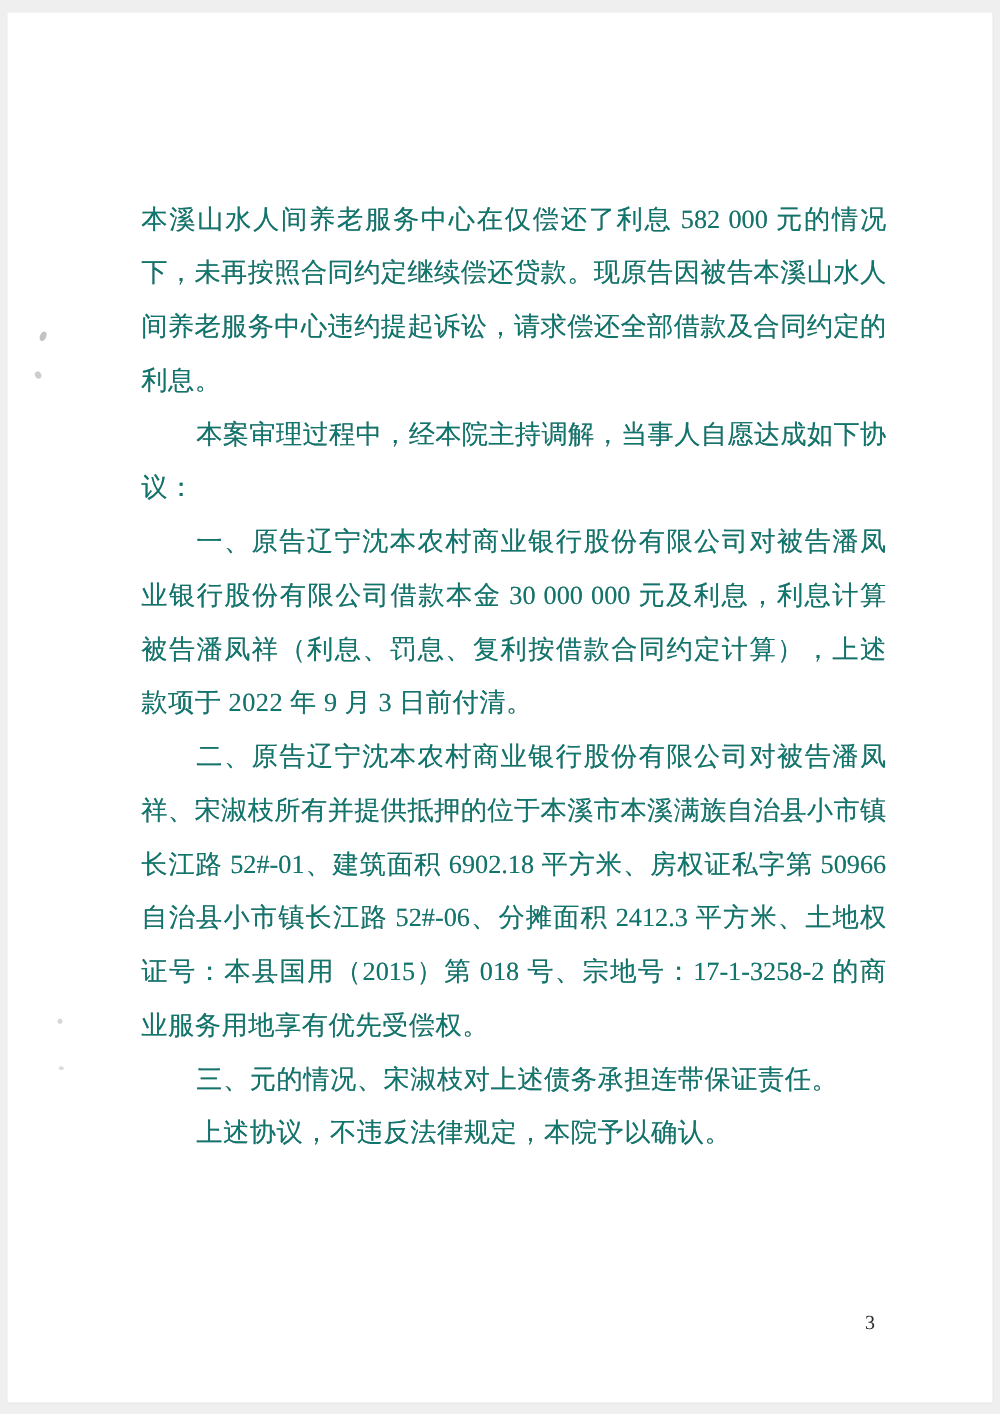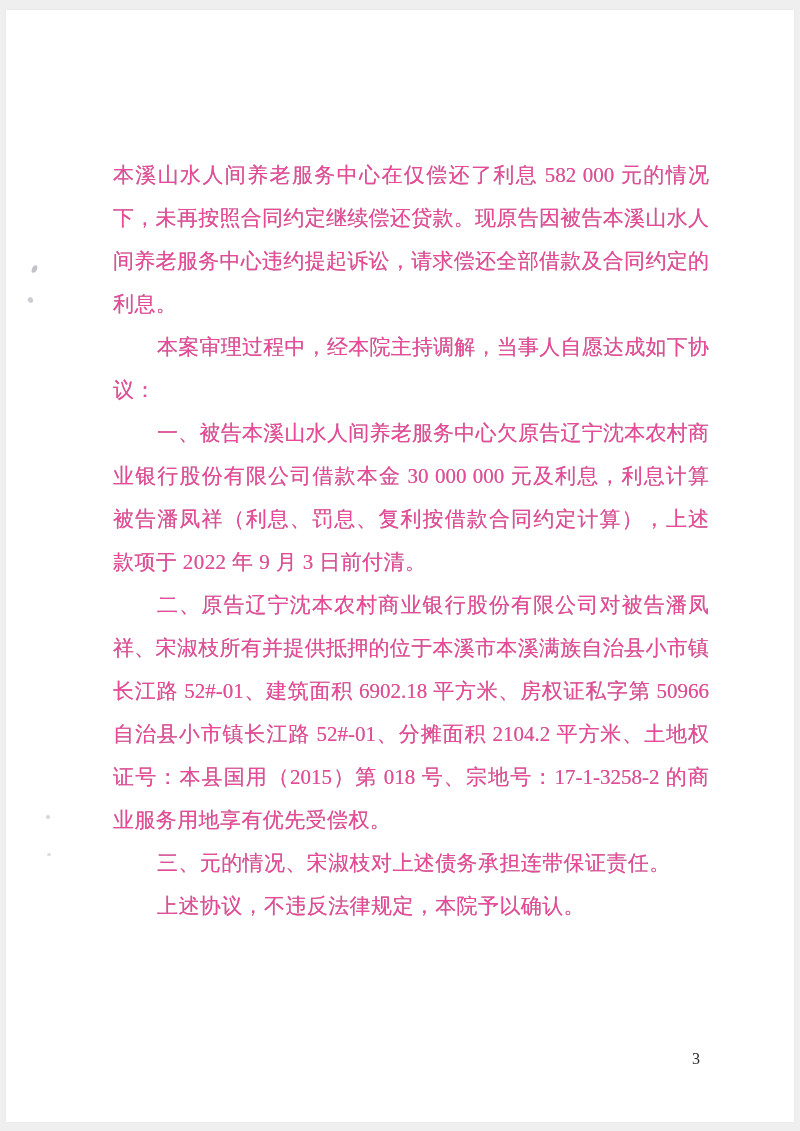--- a/index.html
+++ b/index.html
@@ -23,21 +23,21 @@
   }
   .doc-body {
     position: absolute;
     left: 107px; top: 144px;
     width: 596px;
   }
   .line {
     font-size: 21px;
     line-height: 43px;
     letter-spacing: 0.4px;
-    color: #ec4899;
+    color: #0f766e;
     white-space: nowrap;
     text-shadow: 0 0 0.5px rgba(70,70,70,0.55);
   }
   .line.indent { text-indent: 44px; }
   .line.fill {
     white-space: normal;
     letter-spacing: 0px;
     text-align: justify;
     text-align-last: justify;
   }
@@ -73,36 +73,36 @@
         <div class="line fill">下，未再按照合同约定继续偿还贷款。现原告因被告本溪山水人</div>
 
         <div class="line fill">间养老服务中心违约提起诉讼，请求偿还全部借款及合同约定的</div>
 
         <div class="line">利息。</div>
 
         <div class="line indent fill">本案审理过程中，经本院主持调解，当事人自愿达成如下协</div>
 
         <div class="line">议：</div>
 
-        <div class="line indent fill">一、被告本溪山水人间养老服务中心欠原告辽宁沈本农村商</div>
+        <div class="line indent fill">一、原告辽宁沈本农村商业银行股份有限公司对被告潘凤</div>
 
         <div class="line fill">业银行股份有限公司借款本金 30 000 000 元及利息，利息计算</div>
 
         <div class="line fill">被告潘凤祥（利息、罚息、复利按借款合同约定计算），上述</div>
 
         <div class="line">款项于 2022 年 9 月 3 日前付清。</div>
 
         <div class="line indent fill">二、原告辽宁沈本农村商业银行股份有限公司对被告潘凤</div>
 
         <div class="line fill">祥、宋淑枝所有并提供抵押的位于本溪市本溪满族自治县小市镇</div>
 
         <div class="line fill">长江路 52#-01、建筑面积 6902.18 平方米、房权证私字第 50966</div>
 
 
-        <div class="line fill">自治县小市镇长江路 52#-01、分摊面积 2104.2 平方米、土地权</div>
+        <div class="line fill">自治县小市镇长江路 52#-06、分摊面积 2412.3 平方米、土地权</div>
 
         <div class="line fill">证号：本县国用（2015）第 018 号、宗地号：17-1-3258-2 的商</div>
 
         <div class="line">业服务用地享有优先受偿权。</div>
 
         <div class="line indent">三、元的情况、宋淑枝对上述债务承担连带保证责任。</div>
 
         <div class="line indent">上述协议，不违反法律规定，本院予以确认。</div>
       </div>
 

